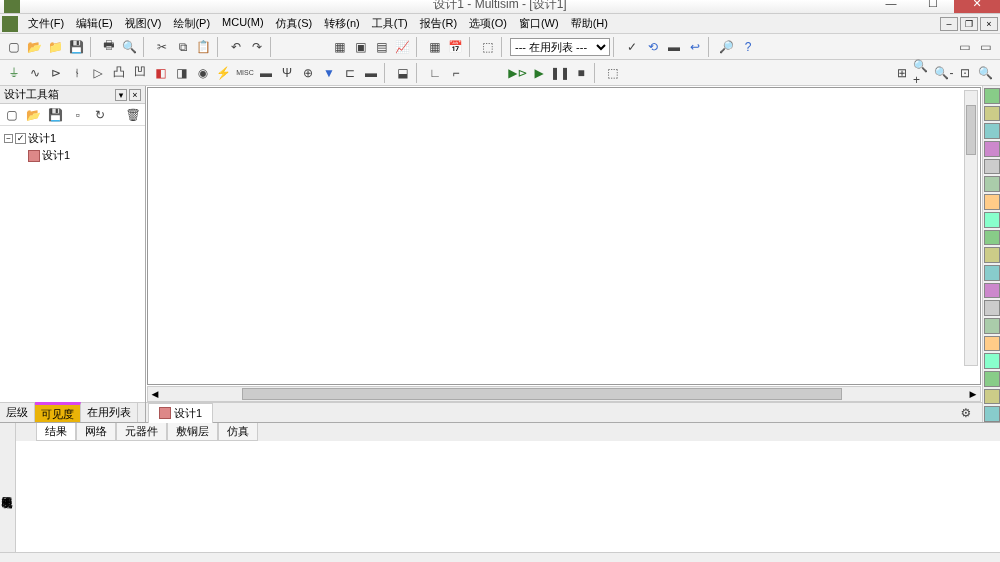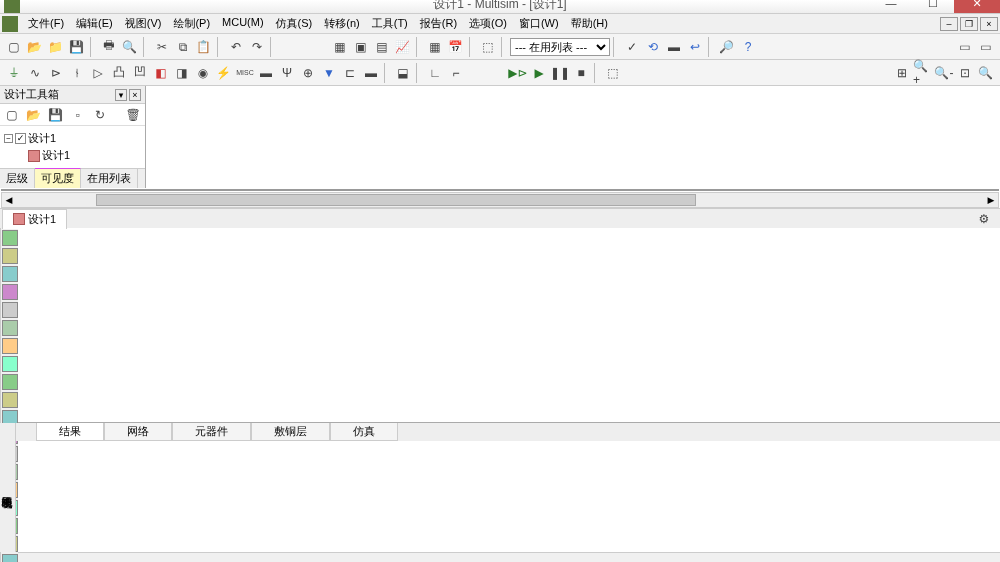--- a/index.html
+++ b/index.html
@@ -16,34 +16,34 @@
 .menubar .mdi-icon { width: 16px; height: 16px; background: #5a7a3a; margin-right: 4px; }
 .menubar .mitem { padding: 2px 6px; cursor: default; }
 .menubar .mdi-btns { margin-left: auto; display: flex; }
 .menubar .mdi-btn { width: 18px; height: 14px; border: 1px solid #999; background: #eee; margin-left: 2px; font-size: 9px; display: flex; align-items: center; justify-content: center; }
 
 .toolbar { height: 26px; background: #f4f4f4; border-bottom: 1px solid #ccc; display: flex; align-items: center; padding: 0 4px; gap: 1px; }
 .toolbar .sep { width: 6px; height: 20px; border-left: 1px solid #bbb; margin: 0 2px; }
 .tbtn { width: 20px; height: 20px; display: flex; align-items: center; justify-content: center; font-size: 12px; cursor: default; color: #444; }
 .toolbar select { height: 18px; font-size: 11px; border: 1px solid #999; background: #fff; }
 
-.main { display: flex; height: 336px; flex-direction: column; }
+.main { display: flex; height: 336px; }
 .sidebar { width: 146px; border-right: 1px solid #aaa; display: flex; flex-direction: column; background: #fff; }
 .side-title { height: 18px; background: #eee; border-bottom: 1px solid #ccc; display: flex; align-items: center; padding: 0 4px; font-size: 11px; }
 .side-title .closex { margin-left: auto; display: flex; gap: 2px; }
 .side-title .closex span { width: 12px; height: 12px; border: 1px solid #999; font-size: 9px; display: flex; align-items: center; justify-content: center; }
 .side-tools { height: 22px; border-bottom: 1px solid #ddd; display: flex; align-items: center; padding: 0 2px; gap: 2px; }
 .tree { flex: 1; padding: 4px; font-size: 11px; overflow: auto; }
 .tree-node { display: flex; align-items: center; gap: 2px; padding: 1px 0; }
 .tree-node .exp { width: 9px; height: 9px; border: 1px solid #888; font-size: 8px; line-height: 7px; text-align: center; }
 .tree-node .chk { width: 11px; height: 11px; border: 1px solid #888; font-size: 9px; line-height: 9px; text-align: center; }
 .tree-node.child { padding-left: 24px; }
 .side-tabs { height: 20px; display: flex; border-top: 1px solid #ccc; background: #eee; }
 .side-tab { padding: 2px 6px; border-right: 1px solid #ccc; font-size: 11px; }
-.side-tab.active { background: #fef9c3; border-top: 1px solid #d946ef; margin-top: -1px; }
+.side-tab.active { background: #eab308; border-top: 3px solid #d946ef; margin-top: -1px; }
 
 .canvas-area { flex: 1; display: flex; flex-direction: column; position: relative; }
 .canvas { flex: 1; background: #fff; background-image: radial-gradient(circle, #888 0.5px, transparent 0.5px); background-size: 10px 10px; border: 1px solid #999; margin: 1px; position: relative; overflow: hidden; }
 .scroll-v { position: absolute; right: 2px; top: 2px; bottom: 18px; width: 14px; background: #eee; border: 1px solid #ccc; }
 .scroll-v .thumb { position: absolute; top: 14px; left: 1px; right: 1px; height: 50px; background: #ccc; border: 1px solid #aaa; }
 .scroll-h { height: 16px; display: flex; align-items: center; background: #eee; border: 1px solid #ccc; margin: 0 1px; }
 .scroll-h .arrow { width: 14px; text-align: center; font-size: 9px; }
 .scroll-h .track { flex: 1; height: 12px; position: relative; }
 .scroll-h .thumb { position: absolute; left: 80px; width: 600px; top: 0; bottom: 0; background: #ccc; border: 1px solid #aaa; }
 .doc-tabs { height: 20px; display: flex; border-top: 1px solid #ccc; background: #eee; padding-left: 2px; align-items: center; }
@@ -52,21 +52,21 @@
 .doc-tabs .gear { margin-left: auto; margin-right: 6px; }
 
 .right-tools { width: 18px; background: #f0f0f0; border-left: 1px solid #ccc; display: flex; flex-direction: column; align-items: center; padding-top: 2px; gap: 2px; }
 .rtool { width: 16px; height: 16px; border: 1px solid #888; font-size: 8px; display: flex; align-items: center; justify-content: center; }
 
 .bottom-panel { height: 130px; display: flex; border-top: 1px solid #aaa; }
 .bottom-label { width: 16px; background: #eee; writing-mode: vertical-rl; text-align: center; font-size: 11px; padding: 4px 1px; border-right: 1px solid #ccc; }
 .bottom-content { flex: 1; display: flex; flex-direction: column; }
 .bottom-text { flex: 1; border: 1px solid #999; margin: 2px; padding: 6px 10px; font-size: 11px; background: #fff; }
 .bottom-tabs { height: 18px; display: flex; background: #eee; padding-left: 20px; }
-.btab { padding: 1px 22px; border: 1px solid #ccc; border-top: none; font-size: 11px; background: #f4f4f4; }
+.btab { padding: 1px 8px; border: 1px solid #ccc; border-top: none; font-size: 11px; background: #f4f4f4; }
 .btab.active { background: #fff; }
 
 .statusbar { height: 18px; background: #f0f0f0; border-top: 1px solid #ccc; display: flex; align-items: center; }
 .green { color: #2a7a2a; }
 .red { color: #c33; }
 .blue { color: #36c; }
 </style>
 </head>
 <body>
 

